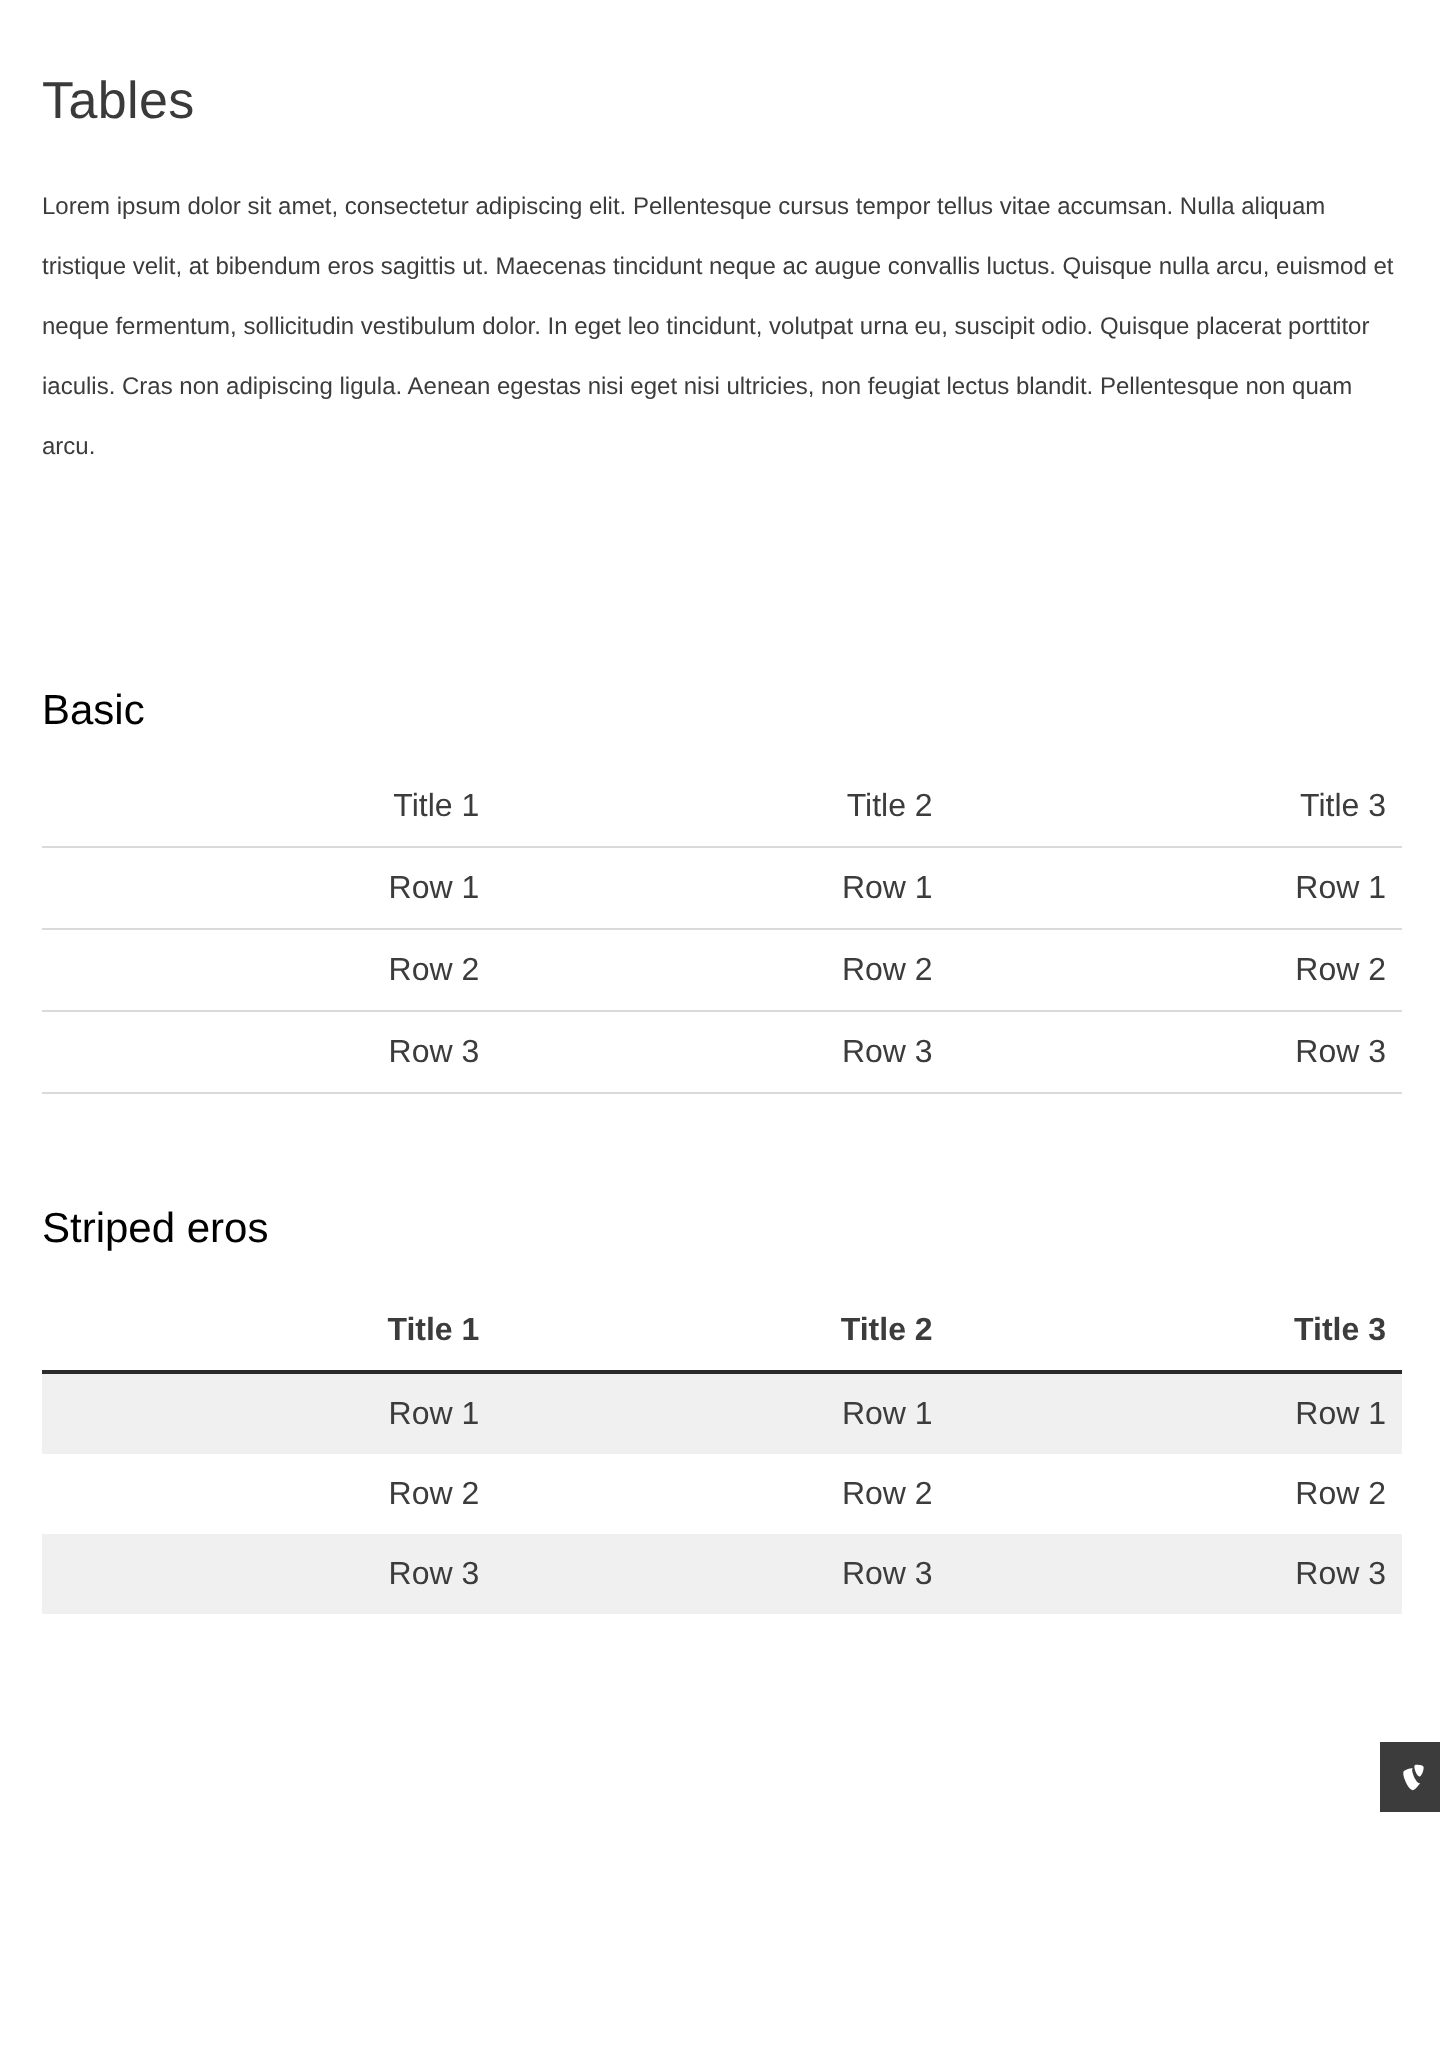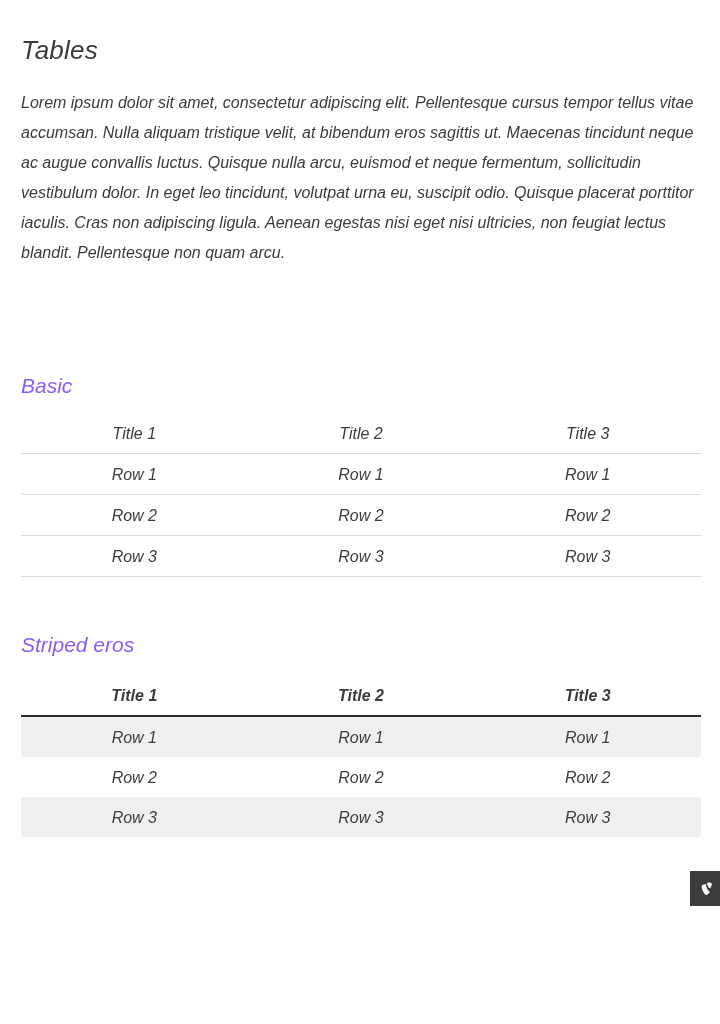--- a/index.html
+++ b/index.html
@@ -7,60 +7,59 @@
     width: 720px;
     height: 1024px;
     background: #ffffff;
     font-family: "Liberation Sans", sans-serif;
     color: #3c3c3c;
     position: relative;
     overflow: hidden;
   }
   .content {
     padding: 0 21px 0 21px;
-    font-style: italic;
   }
   h1.page-title {
     font-size: 26px;
     font-weight: 300;
     line-height: 32px;
     margin: 34px 0 0 0;
     color: #3a3a3a;
     letter-spacing: 0.2px;
   }
   p.intro {
-    font-size: 16px;
+    font-size: 12px;
     font-weight: 300;
     line-height: 30px;
     margin: 22px 0 0 0;
     color: #3c3c3c;
   }
   h2.section-heading {
     font-size: 21px;
     font-weight: 300;
     line-height: 26px;
-    color: #8b5cf6;
+    color: #000000;
     margin: 0;
   }
   h2.h-basic   { margin-top: 105px; }
   h2.h-striped { margin-top: 55px;  }
 
   table.demo {
     width: 680px;
     table-layout: fixed;
     border-collapse: collapse;
     font-size: 16px;
     color: #3c3c3c;
   }
   table.basic   { margin-top: 14px; }
   table.striped { margin-top: 15px; }
 
   table.demo th,
   table.demo td {
-    text-align: center;
+    text-align: right;
     vertical-align: middle;
     padding: 10px 8px 9px 8px;
     line-height: 21px;
     font-weight: 400;
   }
 
   
   table.basic th,
   table.basic td {
     border-bottom: 1px solid #dadada;

